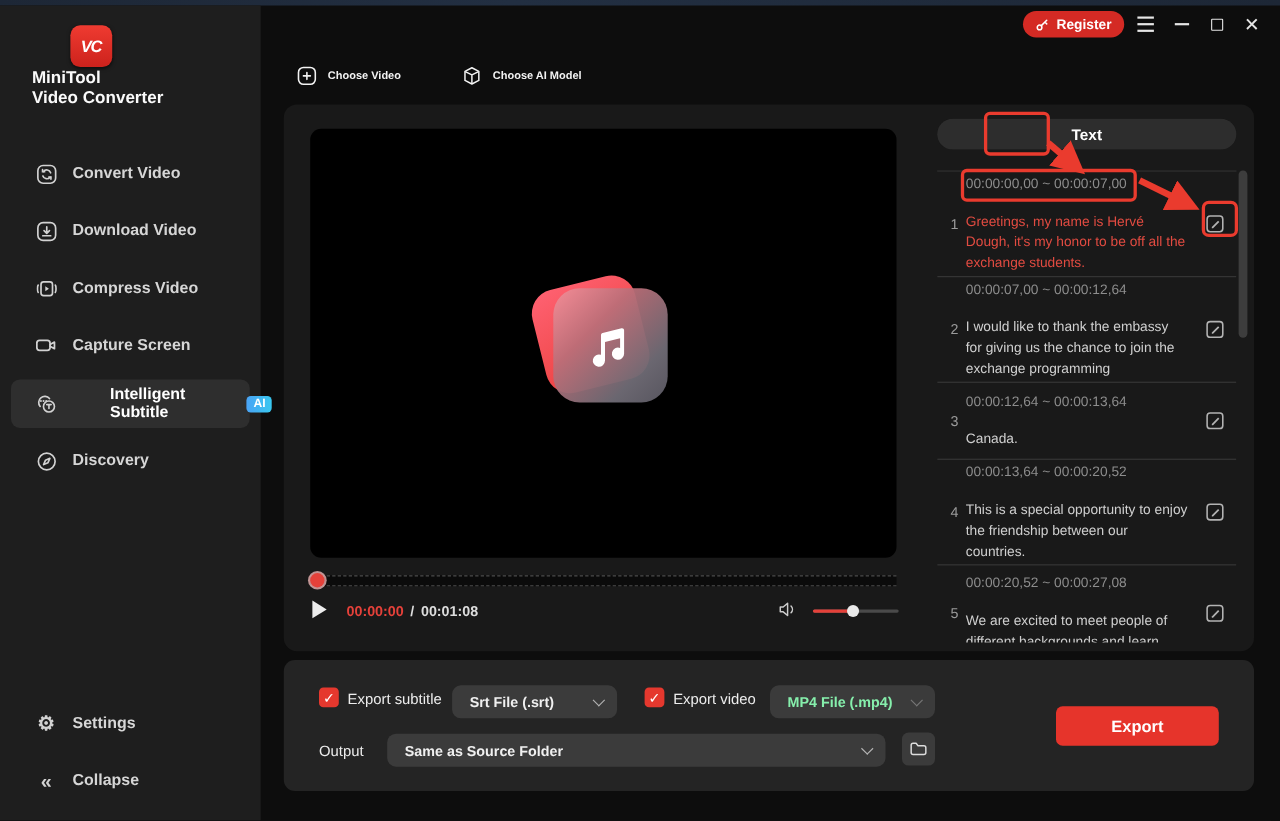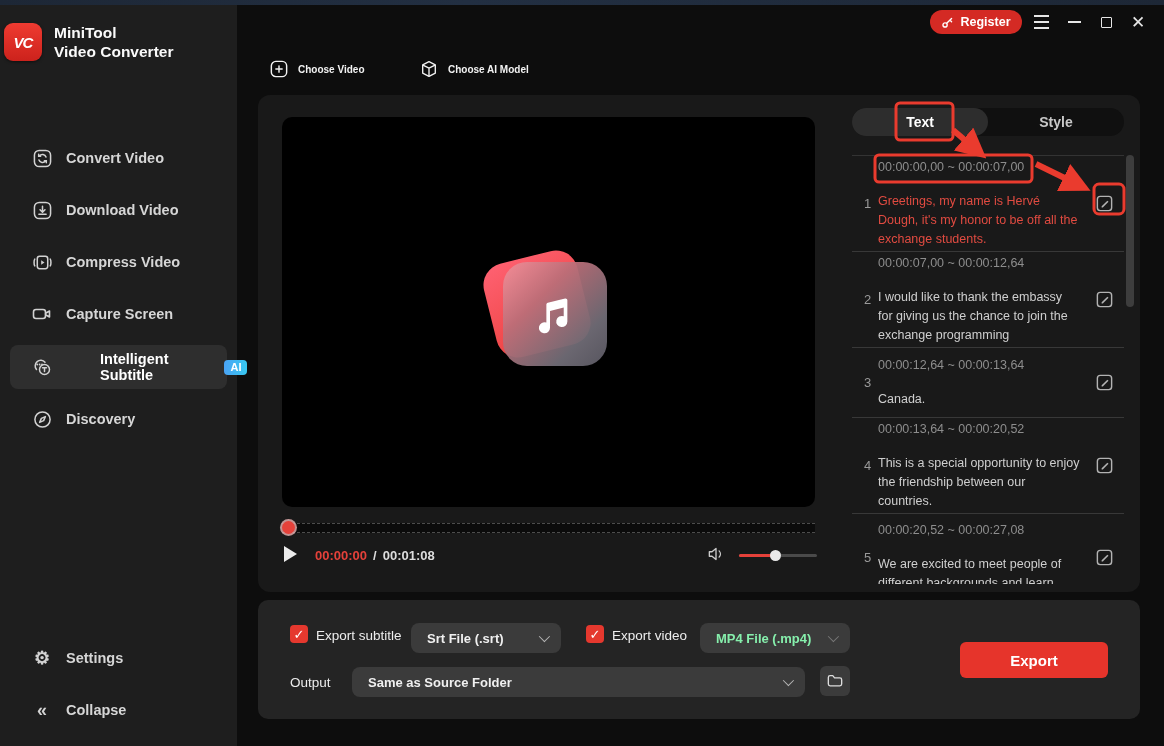--- a/index.html
+++ b/index.html
@@ -9,21 +9,21 @@
     font-family:"Liberation Sans", sans-serif;
     position:relative;
     overflow:hidden;
     color:#e8e8e8;
   }
   .top-strip { position:absolute; left:0; top:0; width:1164px; height:5px;
     background:linear-gradient(90deg,#1d2736,#222f42 40%,#1d2736); }
 
   
   .sidebar { position:absolute; left:0; top:5px; width:237px; height:741px; background:#1e1e1e; }
-  .brand { position:absolute; left:4px; top:18px; display:flex; align-items:center; }
+  .brand { position:absolute; left:17px; top:18px; display:flex; align-items:center;flex-direction:column; }
   .brand-logo { width:38px; height:38px; border-radius:9px;
     background:linear-gradient(180deg,#ef3b31,#cc221c);
     display:flex; align-items:center; justify-content:center;
     color:#fff; font-weight:bold; font-style:italic; font-size:15px; letter-spacing:-1px;
     box-shadow:0 1px 3px rgba(0,0,0,.5); }
   .brand-text { margin-left:12px; font-size:15.5px; font-weight:bold; line-height:19px; color:#fafafa; }
   .nav-item { position:absolute; left:0; width:237px; height:36px;
     display:flex; align-items:center; padding-left:32px; gap:14px;
     color:#d6d6d6; font-size:14.5px; font-weight:600; cursor:pointer; }
   .nav-item .ic { width:20px; height:20px; display:flex; align-items:center; justify-content:center; color:#d2d2d2; flex:0 0 20px; }
@@ -269,21 +269,20 @@
     </svg>
   </div>
   <div class="vol-track">
     <div class="vol-fill"></div>
     <div class="vol-knob"></div>
   </div>
 
   <div class="sub-panel">
     <div class="seg-tabs">
       <div class="seg seg-text">Text</div>
-      <div class="seg seg-style">Style</div>
     </div>
     <div class="tabs-divider"></div>
 
     <div class="sub-list">
 
       <div class="sub-row selected h-96">
         <div class="num">1</div>
         <div class="content">
           <div class="stamp">00:00:00,00 ~ 00:00:07,00</div>
           <div class="stext">Greetings, my name is Hervé Dough, it's my honor to be off all the exchange students.</div>

